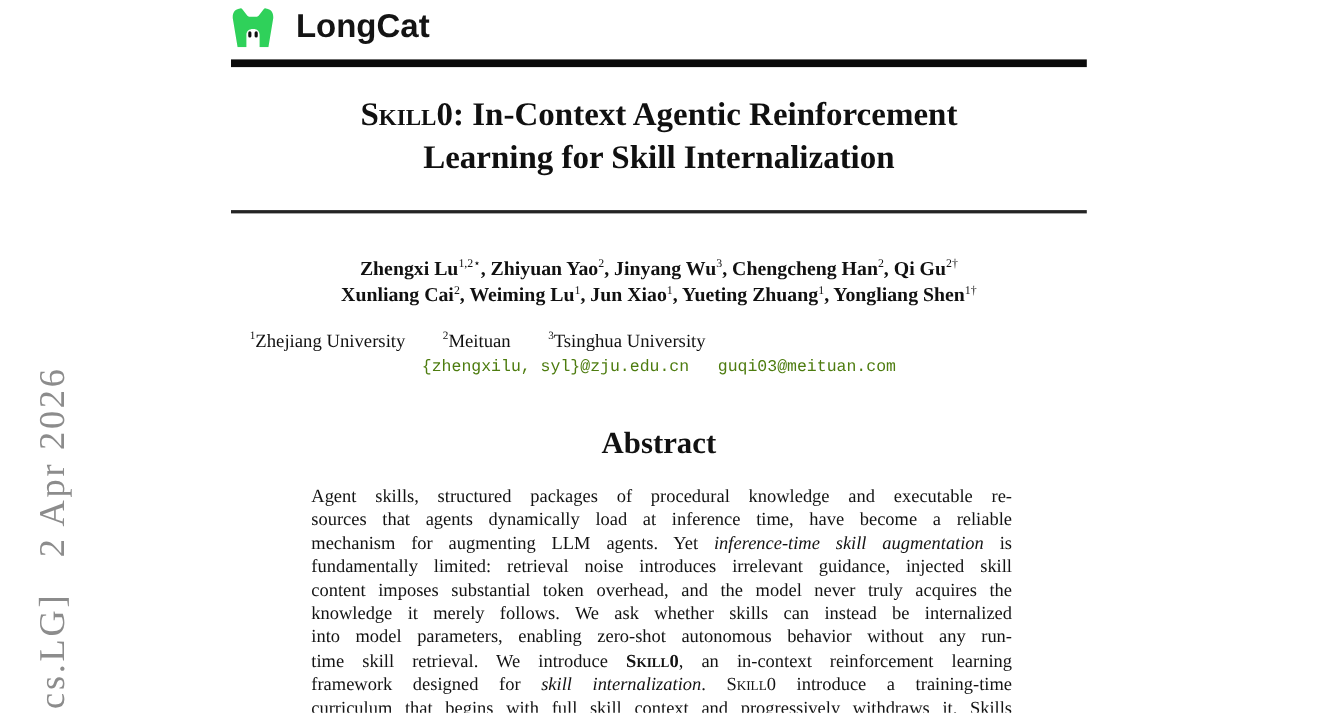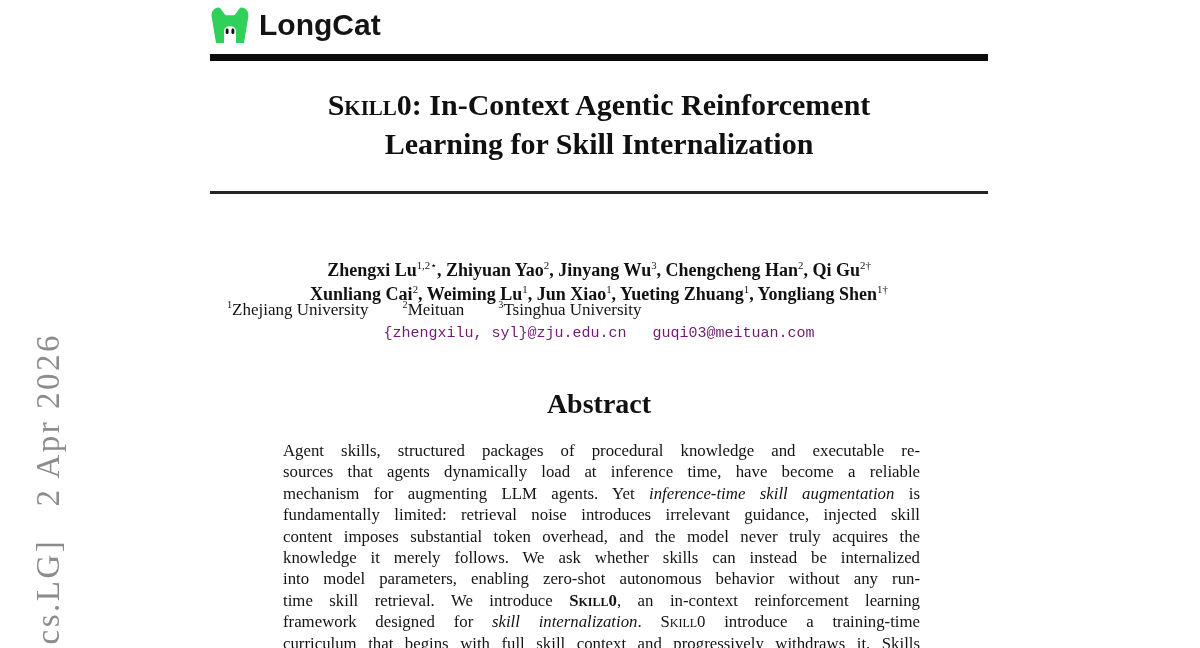--- a/index.html
+++ b/index.html
@@ -4,45 +4,45 @@
 <style>
   html,body{margin:0;padding:0;}
   body{width:1200px;height:648px;background:#ffffff;overflow:hidden;position:relative;
        font-family:"Liberation Serif","DejaVu Serif",serif;color:#111;}
   .canvas{position:absolute;inset:0;width:1200px;height:648px;background:#fff;}
 
   
   .page{position:absolute;left:210px;top:0;width:778px;height:648px;}
 
   
-  .logo-row{position:absolute;top:6px;left:0;display:flex;align-items:center;gap:9px;}
+  .logo-row{position:absolute;top:6px;left:0;display:flex;align-items:center;gap:19px;}
   .logo-icon{width:40px;height:37px;display:block;}
   .logo-text{font-family:"Liberation Sans","DejaVu Sans",sans-serif;font-weight:700;
              font-size:30px;color:#141414;letter-spacing:0px;}
 
   .top-bar{position:absolute;top:54px;left:0;width:778px;height:7px;background:#0b0b0b;}
 
   
   .title{position:absolute;top:85px;left:0;width:778px;text-align:center;
          font-weight:bold;font-size:30px;line-height:39px;color:#101010;}
   .title-rule{position:absolute;top:191px;left:0;width:778px;height:3px;background:#242424;}
 
   .sc{font-variant:small-caps;margin-top:36px;}
   .it{font-style:italic;margin-top:20px;}
   .bd{font-weight:bold;}
   sup{font-size:60%;line-height:0;font-weight:normal;vertical-align:super;}
 
   
-  .authors{position:absolute;top:258px;left:0;width:778px;text-align:center;
+  .authors{position:absolute;top:232px;left:0;width:778px;text-align:center;
            font-size:18px;line-height:24px;}
   .author-line{font-weight:bold;}
   .affils{position:absolute;top:300px;left:0;width:778px;text-align:left;font-size:17px;}
   .affil{margin:0 17px;}
   .emails{position:absolute;top:325px;left:0;width:778px;text-align:center;
-          font-family:"Liberation Mono","DejaVu Sans Mono",monospace;font-size:15px;color:#701a75;}
+          font-family:"Liberation Mono","DejaVu Sans Mono",monospace;font-size:15px;color:#4d7c0f;}
   .email{margin:0 13px;}
 
   
   .abstract-heading{position:absolute;top:388px;left:0;width:778px;text-align:center;
                     font-weight:bold;font-size:28px;}
   .abstract-body{position:absolute;top:440px;left:73px;width:637px;font-size:16.8px;color:#131313;}
   .abs-line{text-align:justify;text-align-last:justify;line-height:21.4px;white-space:normal;}
 
   
   .arxiv-stamp{position:absolute;left:30px;top:658px;transform:rotate(-90deg);

